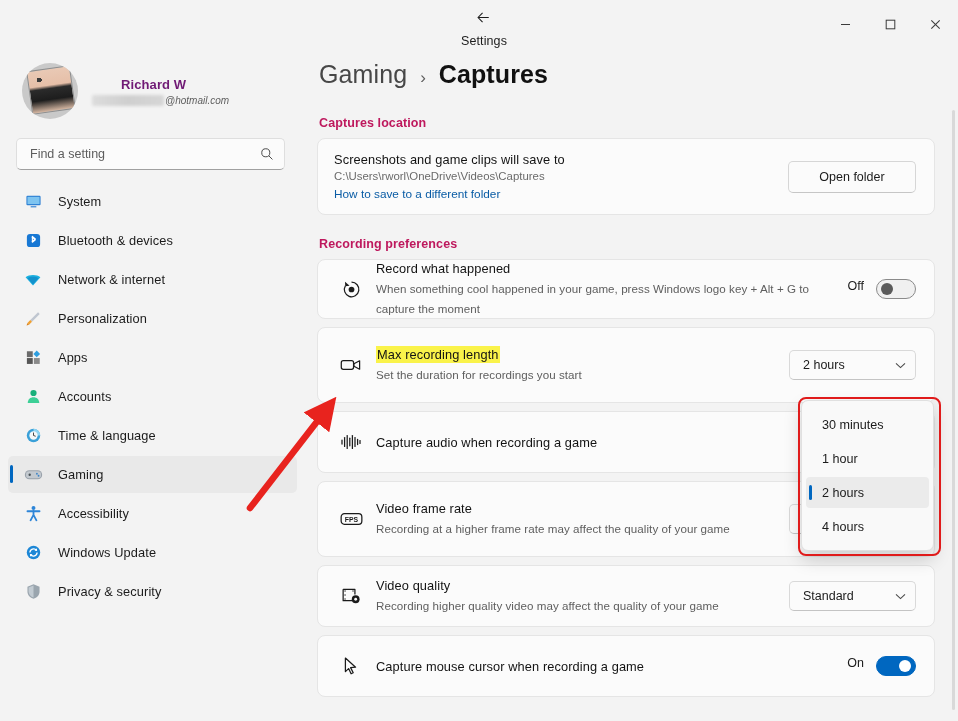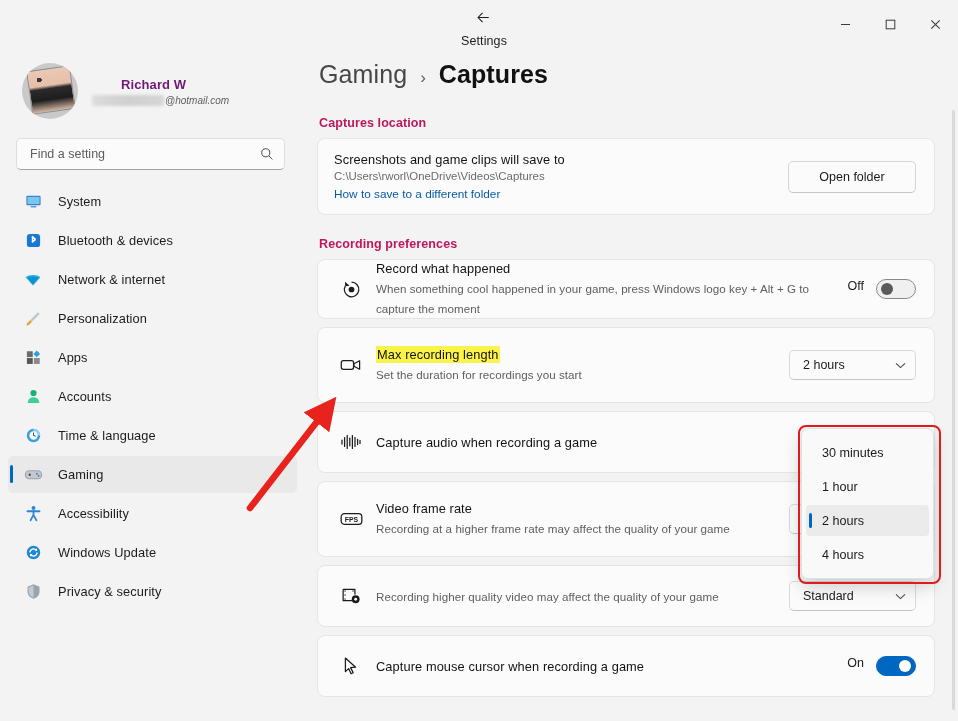--- a/index.html
+++ b/index.html
@@ -333,21 +333,21 @@
     width: 12px; height: 12px;
     border-radius: 50%;
     background: #fff;
     top: 3px; right: 4px;
   }
 
   
   .dropdown {
     position: absolute;
     left: 801px;
-    top: 428px;
+    top: 400px;
     width: 133px;
     background: #f9f9f9;
     border: 1px solid #e0e0e0;
     border-radius: 7px;
     box-shadow: 0 8px 18px rgba(0,0,0,.18);
     padding: 5px 4px;
     z-index: 40;
   }
   .dropdown::after {
     content: "";
@@ -710,20 +710,21 @@
                 <circle cx="4.2" cy="4.2" r="0.7"></circle>
                   <circle cx="4.2" cy="8.4" r="0.7"></circle>
                   <circle cx="4.2" cy="12.6" r="0.7"></circle>
                 <circle cx="12.6" cy="4.2" r="0.7"></circle>
               </g>
               <circle cx="15.4" cy="12.9" r="4.1" fill="#1b1b1b"></circle>
               <circle cx="15.4" cy="12.9" r="1.5" fill="#fbfbfb"></circle>
             </svg>
           </span>
           <div class="row-text">
+            <div class="row-title">Video quality</div>
             <div class="row-sub">Recording higher quality video may affect the quality of your game</div>
           </div>
           <div class="combo">
             <span>Standard</span>
             <span class="chev">
               <svg width="11" height="7" viewBox="0 0 11 7">
                 <path d="M1 1.4 L5.5 5.6 L10 1.4" fill="none" stroke="currentColor" stroke-width="1.1"></path>
               </svg>
             </span>
           </div>

